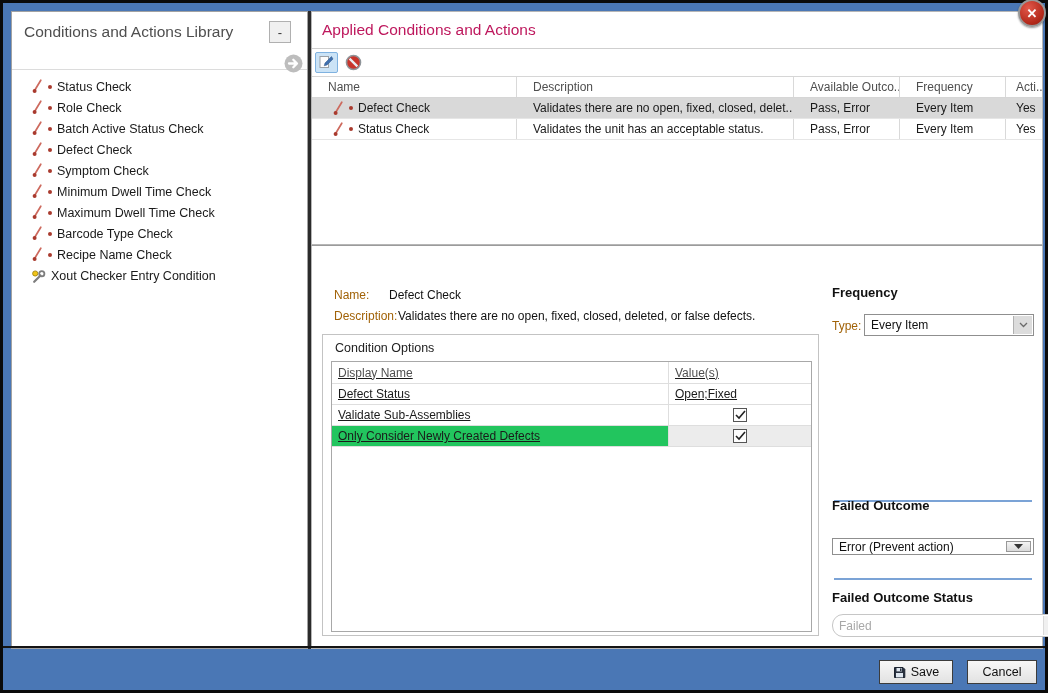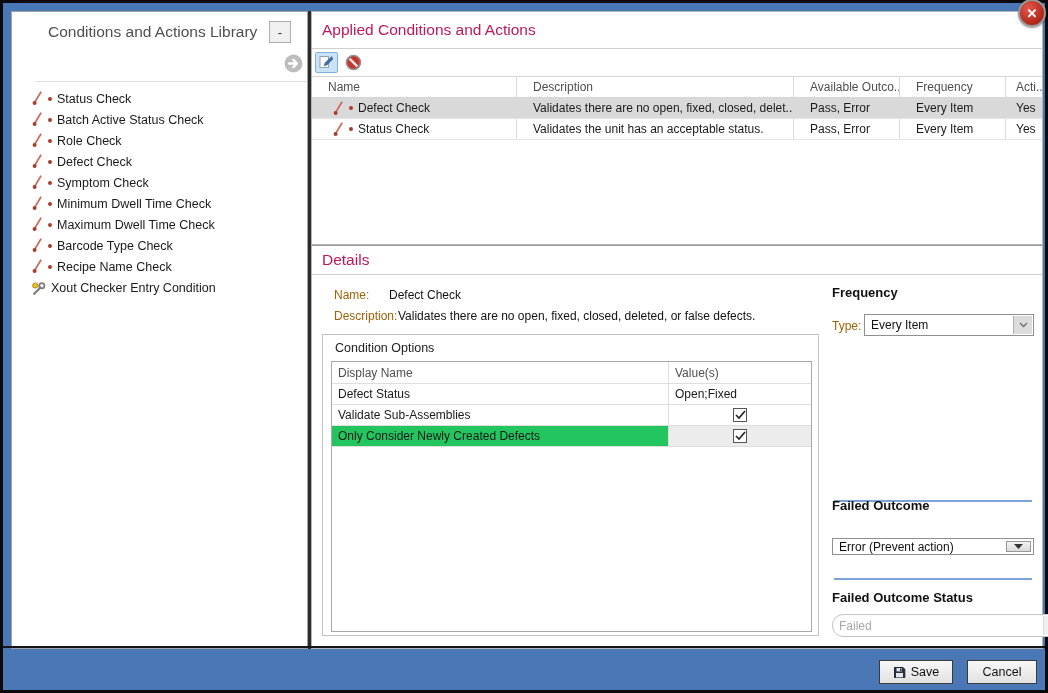--- a/index.html
+++ b/index.html
@@ -14,21 +14,21 @@
   }
   .frame { position: absolute; left: 3px; top: 3px; width: 1042px; height: 687px;
            background: linear-gradient(180deg, #4e7cba 0%, #44710 0%, #4a77b5 100%); background-color:#4a77b5; }
   .content { position: absolute; left: 8px; top: 8px; width: 1032px; height: 638px; background: #fff; }
   .bar-edge { position: absolute; left: 3px; top: 646px; width: 1042px; height: 2px; background: #141414; }
 
   
   .left-panel { position: absolute; left: 0; top: 0; width: 297px; height: 638px;
                 background: #fff; border: 1px solid #a2a2a2; }
   .v-divider { position: absolute; left: 297px; top: 0; width: 3px; height: 638px; background: #2b2b2b; }
-  .lp-header { position: relative; height: 70px; border-bottom: 1px solid #dcdcdc; margin-left: 24px; }
+  .lp-header { position: relative; height: 58px; border-bottom: 1px solid #dcdcdc; }
   .lp-title { position: absolute; left: 12px; top: 11px; font-size: 15.5px; color: #4f4f4f; }
   .btn-minus { position: absolute; right: 16px; top: 9px; width: 22px; height: 22px;
                background: #f0f0f0; border: 1px solid #b0b0b0; font-size: 13px; color: #333;
                display: flex; align-items: center; justify-content: center; }
   .arrow-circle { position: absolute; right: 4px; top: 42px; width: 19px; height: 19px; }
   .lp-list { padding-top: 6px; }
   .lp-item { display: flex; align-items: center; height: 21px; padding-left: 19px; gap: 5px;
              font-size: 12.5px; color: #1a1a1a; white-space: nowrap; }
   .bullet { width: 4px; height: 4px; border-radius: 50%; background: #a93a2e; flex: 0 0 auto; }
 
@@ -61,21 +61,21 @@
   .dp-title-row { height: 29px; border-bottom: 1px solid #cfcfcf; }
   .dp-title-row .panel-title { line-height: 28px; }
   .dp-body { position: absolute; left: 0; top: 0; width: 732px; height: 404px; }
   .kv-label { position: absolute; font-size: 12px; color: #a16207; }
   .kv-value { position: absolute; font-size: 12px; color: #111; }
 
   .group-box { position: absolute; left: 10px; top: 88px; width: 497px; height: 302px;
                border: 1px solid #c3c3c3; background: #fff; }
   .gb-title { padding: 6px 0 0 12px; font-size: 12.5px; color: #222; }
   .inner-table { position: absolute; left: 8px; top: 26px; width: 481px; height: 271px;
-                 border: 1px solid #a8a8a8; background: #fff; overflow: hidden; }
+                 border: 1px solid #a8a8a8; background: #fff; overflow: hidden; text-decoration: underline; }
   .it-row { display: grid; grid-template-columns: 337px 1fr; height: 21px; align-items: center;
             border-bottom: 1px solid #dedede; }
   .it-row.header { height: 22px; color: #4f4f4f; }
   .it-cell { padding-left: 6px; height: 100%; display: flex; align-items: center;
              border-right: 1px solid #dedede; overflow: hidden; white-space: nowrap; }
   .it-cell:last-child { border-right: none; }
   .it-cell.center { justify-content: center; padding-left: 0; }
   .it-row.selected .it-cell:first-child { background: #22c55e; }
   .it-row.selected .it-cell:last-child { background: #ececec; }
 
@@ -137,29 +137,29 @@
             </svg>
           <span class="bullet"></span>
           <span>Status Check</span>
         </div>
         <div class="lp-item">
           <svg width="12" height="15" viewBox="0 0 12 15">
               <path d="M9.8 1.2 L4.2 10.5" stroke="#cd6a5e" stroke-width="1.7" stroke-linecap="round"></path>
               <circle cx="3.6" cy="12" r="2" fill="#a93a2e"></circle>
             </svg>
           <span class="bullet"></span>
+          <span>Role Check</span>
+        </div>
+        <div class="lp-item">
+          <svg width="12" height="15" viewBox="0 0 12 15">
+              <path d="M9.8 1.2 L4.2 10.5" stroke="#cd6a5e" stroke-width="1.7" stroke-linecap="round"></path>
+              <circle cx="3.6" cy="12" r="2" fill="#a93a2e"></circle>
+            </svg>
+          <span class="bullet"></span>
           <span>Batch Active Status Check</span>
-        </div>
-        <div class="lp-item">
-          <svg width="12" height="15" viewBox="0 0 12 15">
-              <path d="M9.8 1.2 L4.2 10.5" stroke="#cd6a5e" stroke-width="1.7" stroke-linecap="round"></path>
-              <circle cx="3.6" cy="12" r="2" fill="#a93a2e"></circle>
-            </svg>
-          <span class="bullet"></span>
-          <span>Role Check</span>
         </div>
         <div class="lp-item">
           <svg width="12" height="15" viewBox="0 0 12 15">
               <path d="M9.8 1.2 L4.2 10.5" stroke="#cd6a5e" stroke-width="1.7" stroke-linecap="round"></path>
               <circle cx="3.6" cy="12" r="2" fill="#a93a2e"></circle>
             </svg>
           <span class="bullet"></span>
           <span>Defect Check</span>
         </div>
         <div class="lp-item">
@@ -268,23 +268,20 @@
             </div>
             <div class="at-cell">Validates the unit has an acceptable status.</div>
             <div class="at-cell">Pass, Error</div>
             <div class="at-cell">Every Item</div>
             <div class="at-cell">Yes</div>
           </div>
         </div>
       </div>
 
       <div class="details-panel">
-        <div class="dp-title-row">
-          <div class="panel-title">Details</div>
-        </div>
         <div class="dp-body">
           <div class="kv-label" style="left:22px; top:42px;">Name:</div>
           <div class="kv-value" style="left:77px; top:42px;">Defect Check</div>
           <div class="kv-label" style="left:22px; top:63px;">Description:</div>
           <div class="kv-value" style="left:86px; top:63px;text-align:right;">Validates there are no open, fixed, closed, deleted, or false defects.</div>
 
           <div class="group-box">
             <div class="gb-title">Condition Options</div>
             <div class="inner-table">
               <div class="it-row header">

